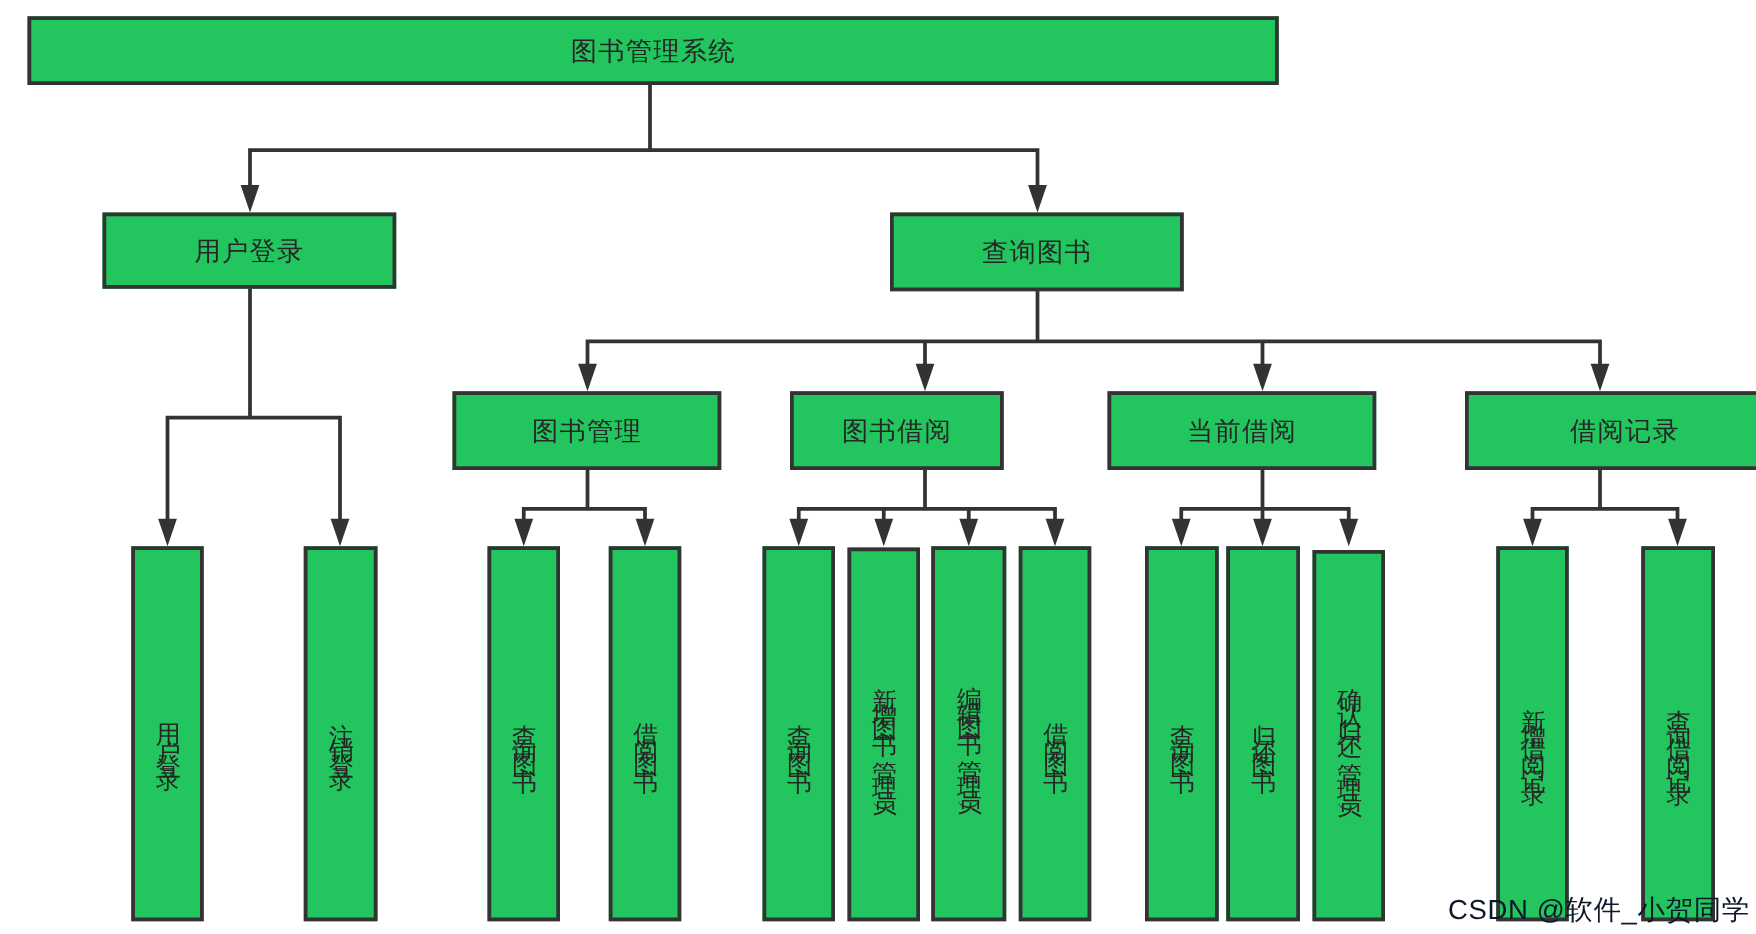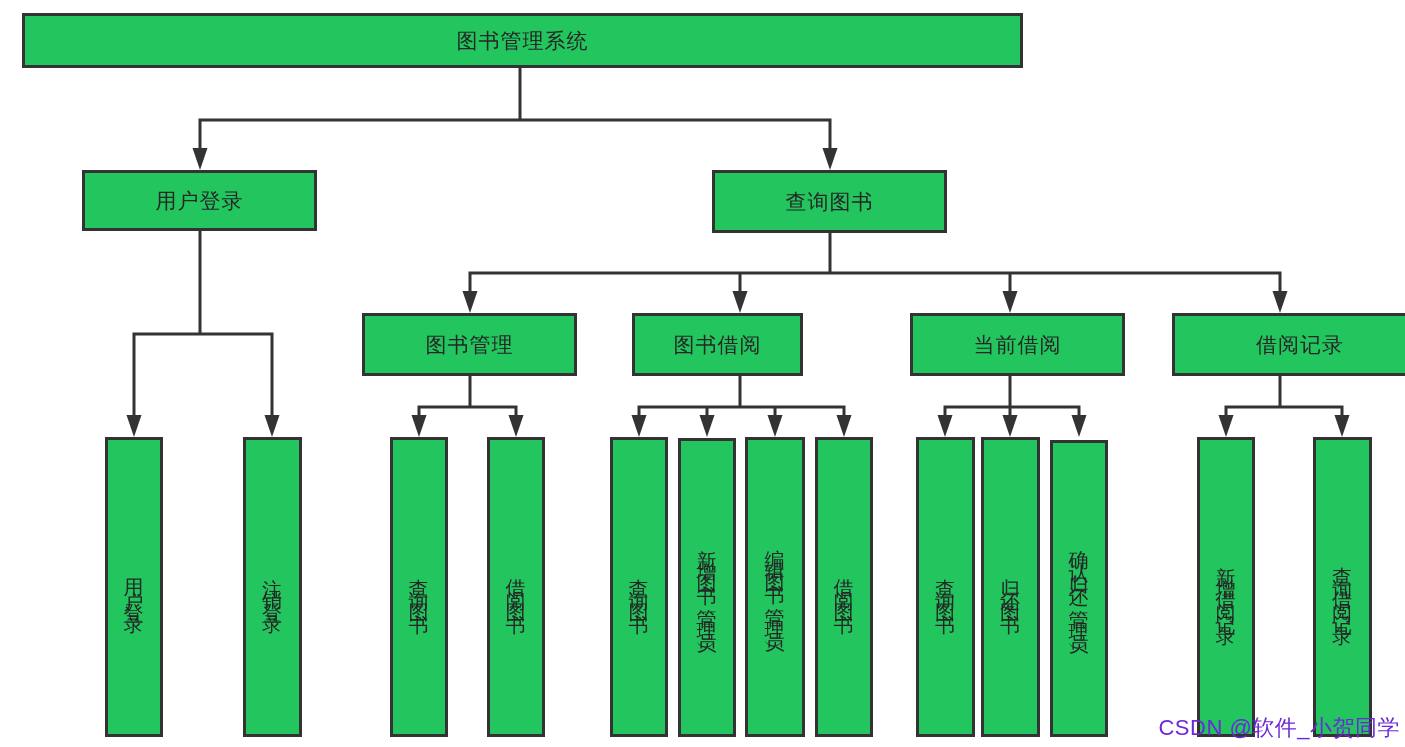--- a/index.html
+++ b/index.html
@@ -43,21 +43,21 @@
     font-size: 20px;
     line-height: 1;
     letter-spacing: 12px;
     white-space: nowrap;
   }
   .watermark {
     position: absolute;
     right: 5px;
     bottom: 4px;
     font-size: 22px;
-    color: #6d28d9;
+    color: #0f172a;
     letter-spacing: 0.5px;
     white-space: nowrap;
     text-align: right;
   }
 </style>
 </head>
 <body>
 
 <div id="canvas">
 
@@ -104,21 +104,21 @@
   <div class="node hnode" style="left:712px;top:170px;width:235px;height:63px">
     <span class="lbl">查询图书</span>
   </div>
 
   <div class="node hnode" style="left:362px;top:313px;width:215px;height:63px">
     <span class="lbl">图书管理</span>
   </div>
   <div class="node hnode" style="left:632px;top:313px;width:171px;height:63px">
     <span class="lbl">图书借阅</span>
   </div>
-  <div class="node hnode" style="left:910px;top:313px;width:215px;height:63px">
+  <div class="node hnode" style="left:886px;top:313px;width:215px;height:63px">
     <span class="lbl">当前借阅</span>
   </div>
   <div class="node hnode" style="left:1172px;top:313px;width:256px;height:63px">
     <span class="lbl">借阅记录</span>
   </div>
 
   <div class="node vnode" style="left:105px;top:437px;width:58px;height:300px">
     <span class="lbl">用户登录</span>
   </div>
   <div class="node vnode" style="left:243px;top:437px;width:59px;height:300px">

